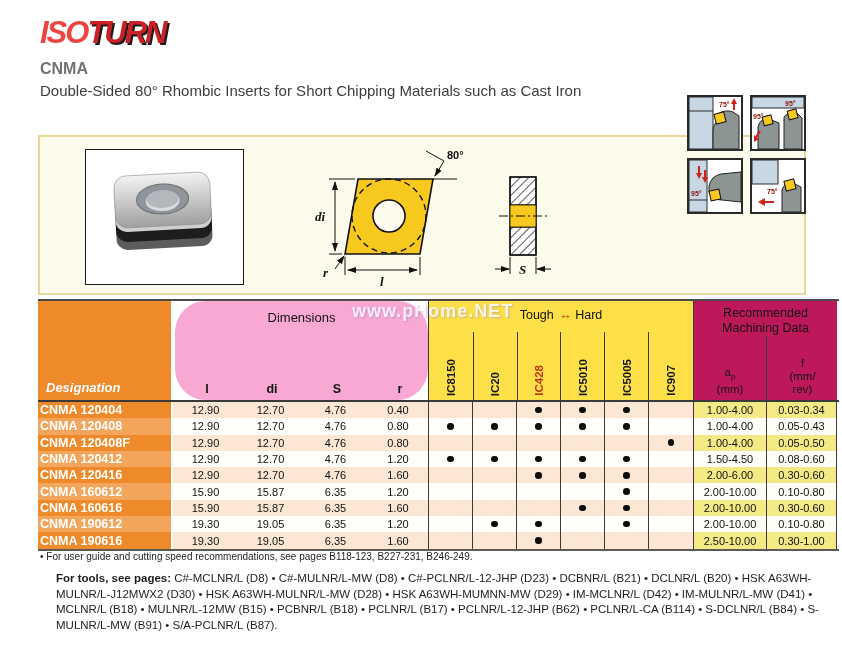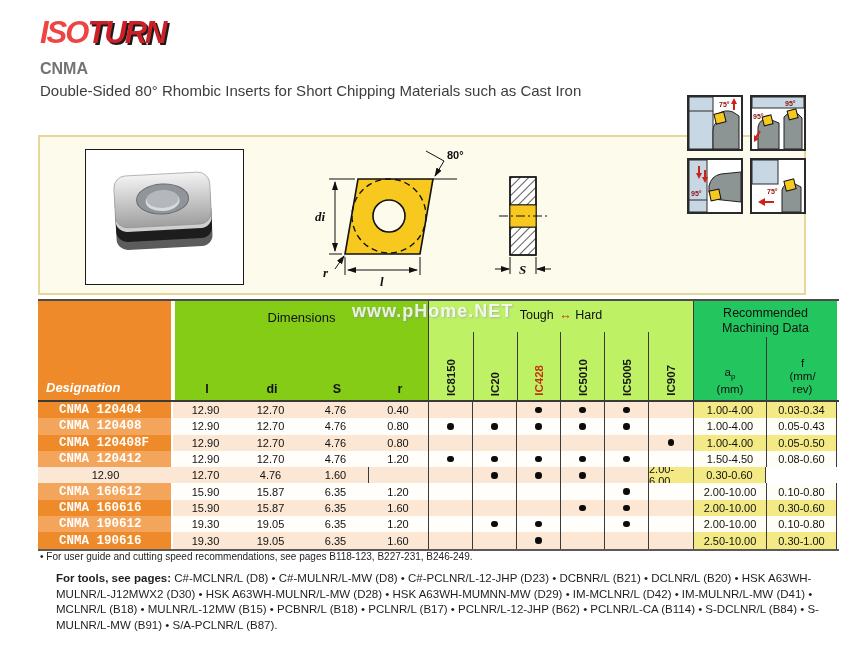--- a/index.html
+++ b/index.html
@@ -34,54 +34,54 @@
                letter-spacing:1px; color:rgba(255,255,255,0.82);
                text-shadow:1px 1px 2px rgba(140,120,200,0.45); pointer-events:none; }
 
   
   .tbl { position:absolute; left:38px; top:299px; width:801px; border-top:2px solid #4a4a4a;
          border-bottom:2px solid #5a5a5a; }
   .hdr { position:relative; height:99px; border-bottom:2px solid #3a3a3a; }
   .hdr-desig { position:absolute; left:0; top:0; width:135px; height:100%; background:#ee8a2a;
                border-right:2px solid #fff; box-sizing:border-box; }
   .hdr-desig .lbl { position:absolute; left:8px; bottom:5px; color:#fff; font-size:13px; font-weight:bold;font-style:italic; }
-  .hdr-dims { position:absolute; left:137px; top:0; width:253px; height:100%; background:#84cc16; }
+  .hdr-dims { position:absolute; left:137px; top:0; width:253px; height:100%; background:#f9a8d4;border-radius:31px; }
   .hdr-dims .group-lbl { position:absolute; top:9px; width:100%; text-align:center; font-size:13px; color:#111; }
   .sub-dim { position:absolute; bottom:4px; width:60px; text-align:center;
              font-size:12.5px; font-weight:bold; color:#111; }
-  .hdr-grades { position:absolute; left:390px; top:0; width:265px; height:100%; background:#bef264;
+  .hdr-grades { position:absolute; left:390px; top:0; width:265px; height:100%; background:#fde047;
                 border-left:1px solid #3a3a3a; box-sizing:border-box; }
   .tough-hard { position:absolute; top:7px; width:100%; text-align:center; font-size:12.5px; color:#111; }
   .th-arrow { color:#cc2218; font-weight:bold; letter-spacing:-2px; padding:0 2px; }
   .grade-labels { position:absolute; left:0; right:0; top:31px; bottom:0; display:flex; }
   .grade-cell-h { width:44px; box-sizing:border-box; border-left:1px solid #3a3a3a;
                   display:flex; align-items:flex-end; justify-content:center; padding-bottom:4px; }
   .grade-cell-h:first-child { border-left:none; }
   .grade-cell-h:last-child { width:45px; }
   .grade-name { writing-mode:vertical-rl; transform:rotate(180deg); font-size:11.5px;
                 font-weight:bold; color:#161616; }
   .grade-red .grade-name { color:#c23312; }
-  .hdr-mach { position:absolute; left:655px; top:0; width:144px; height:100%; background:#22c55e;
+  .hdr-mach { position:absolute; left:655px; top:0; width:144px; height:100%; background:#be185d;
               border-left:1px solid #3a3a3a; box-sizing:border-box; }
   .hdr-mach .group-lbl { position:absolute; top:5px; width:100%; text-align:center;
                          font-size:12.5px; color:#111; line-height:15px; }
   .mach-divider { position:absolute; left:72px; top:36px; bottom:0; width:1px; background:#3a3a3a; }
   .sub-mach { position:absolute; bottom:4px; text-align:center; font-size:11.5px; color:#111; line-height:13px; }
   .sub-ap { left:0; width:72px; }
   .sub-f  { left:73px; width:71px; }
   .sub-mach sub { font-size:8px; }
 
   
   .rows {}
   .row { display:grid; height:16.3px;
          grid-template-columns:135px 65px 65px 65px 60px 44px 44px 44px 44px 44px 45px 73px 71px; }
   .cell { box-sizing:border-box; display:flex; align-items:center; justify-content:center;
           font-size:11px; color:#111; overflow:hidden; }
-  .cell.desig { justify-content:flex-start; padding-left:21px; color:#fff; font-weight:bold;
-                font-size:12.5px; border-right:2px solid #fff;font-family:Liberation Mono, monospace; }
+  .cell.desig { justify-content:flex-start; padding-left:2px; color:#fff; font-weight:bold;
+                font-size:12.5px; border-right:2px solid #fff; }
   .row.stripe-a .desig { background:#ee8a2a; }
   .row.stripe-b .desig { background:#f4a55c; }
   .row.stripe-a .dim, .row.stripe-a .grade { background:#fbe7d3; }
   .row.stripe-b .dim, .row.stripe-b .grade { background:#fffefb; }
   .row.stripe-a .mach { background:#f3ea85; }
   .row.stripe-b .mach { background:#fffef6; }
   .cell.grade { border-left:1px solid #3a3a3a; }
   .cell.mach-ap { border-left:1px solid #3a3a3a; }
   .cell.mach-f  { border-left:1px solid #3a3a3a; border-right:1px solid #3a3a3a; }
   .dot { width:6.5px; height:6.5px; border-radius:50%; background:#0c0c0c; }
@@ -369,20 +369,21 @@
             <span class="dot"></span>
           </div>
       <div class="cell grade">
             <span class="dot"></span>
           </div>
       <div class="cell grade"></div>
       <div class="cell mach mach-ap">1.50-4.50</div>
       <div class="cell mach mach-f">0.08-0.60</div>
     </div>
         <div class="row stripe-a">
+      <div class="cell desig">CNMA 120416</div>
       <div class="cell dim">12.90</div>
       <div class="cell dim">12.70</div>
       <div class="cell dim">4.76</div>
       <div class="cell dim">1.60</div>
       <div class="cell grade"></div>
       <div class="cell grade"></div>
       <div class="cell grade">
             <span class="dot"></span>
           </div>
       <div class="cell grade">

